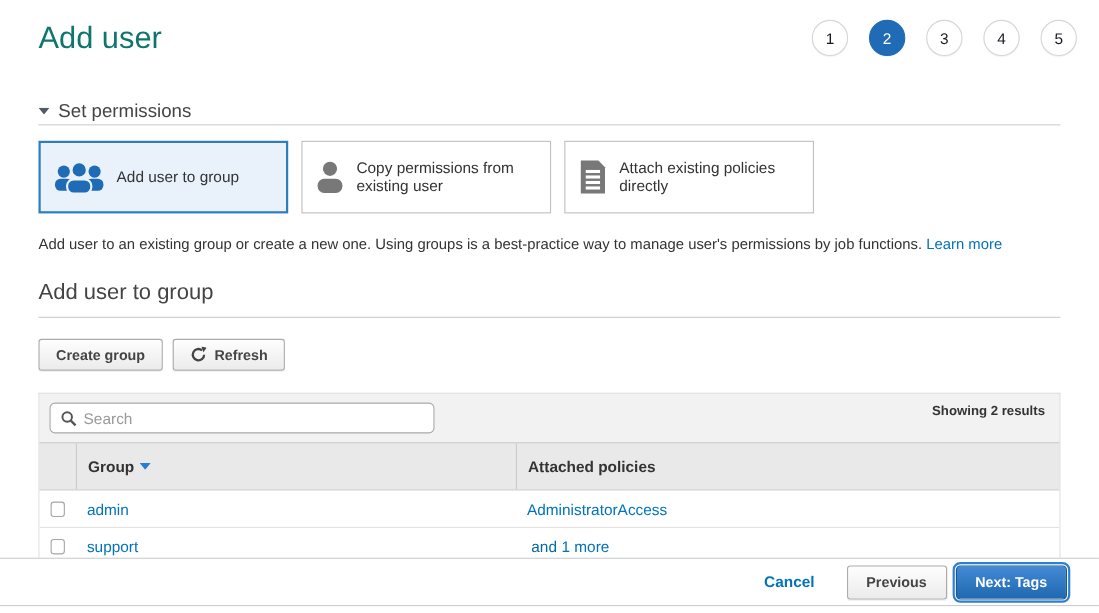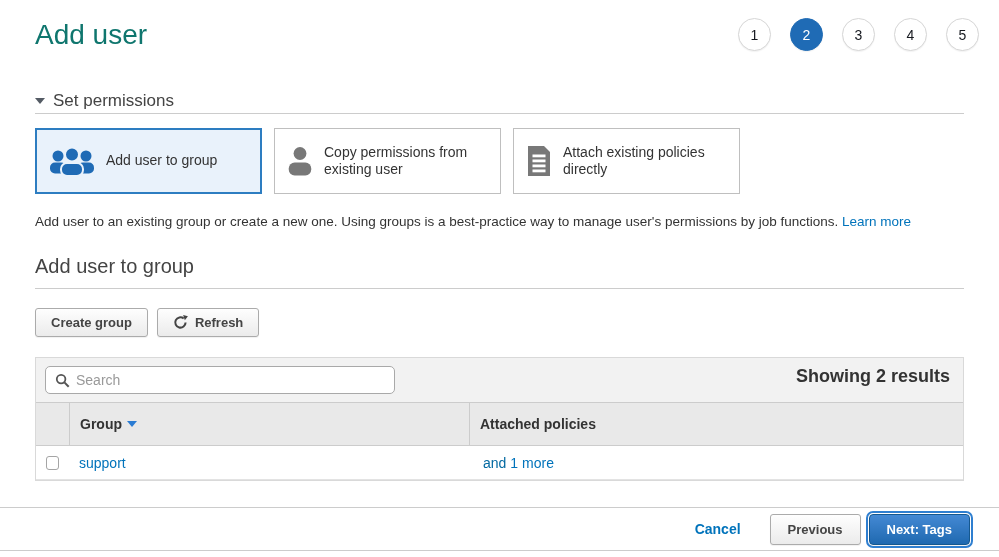--- a/index.html
+++ b/index.html
@@ -86,21 +86,21 @@
     border: 1px solid #a9a9a9; border-radius: 5px;
     display: flex; align-items: center; gap: 6px;
     padding: 5px 9px;
   }
   .search-box input {
     border: none; outline: none; flex: 1;
     font-family: "Liberation Sans", sans-serif; font-size: 14px; color: #333;
     background: transparent;
   }
   .search-box input::placeholder { color: #999; }
-  .results-count { font-weight: bold; font-size: 18px; color: #333; padding-right: 4px; }
+  .results-count { font-weight: bold; font-size: 12px; color: #333; padding-right: 4px; }
 
   .grid-row {
     display: grid; grid-template-columns: 33px 400px 1fr;
     align-items: center;
   }
   .table-head {
     background: #e9e9e9; height: 44px;
     border-top: 1px solid #ccc; border-bottom: 1px solid #ccc;
     font-weight: bold; font-size: 14px; color: #333;
   }
@@ -245,20 +245,33 @@
                 <polygon points="0,0 10,0 5,6" fill="#2b7cd3"></polygon>
               </svg>
           </span>
         </span>
       </div>
       <div class="cell">
         <span>Attached policies</span>
       </div>
     </div>
 
+    <div class="grid-row table-row">
+      <div class="cell cell-check">
+        <input type="checkbox" style="">
+      </div>
+      <div class="cell">
+        <a class="link">admin</a>
+      </div>
+      <div class="cell policy-cell">
+        <a class="link">AdministratorAccess</a>
+        <span class="conj"></span>
+        <a class="link"></a>
+      </div>
+    </div>
 
     <div class="grid-row table-row">
       <div class="cell cell-check">
         <input type="checkbox" style="">
       </div>
       <div class="cell">
         <a class="link">support</a>
       </div>
       <div class="cell policy-cell">
         <span class="conj">and</span>

